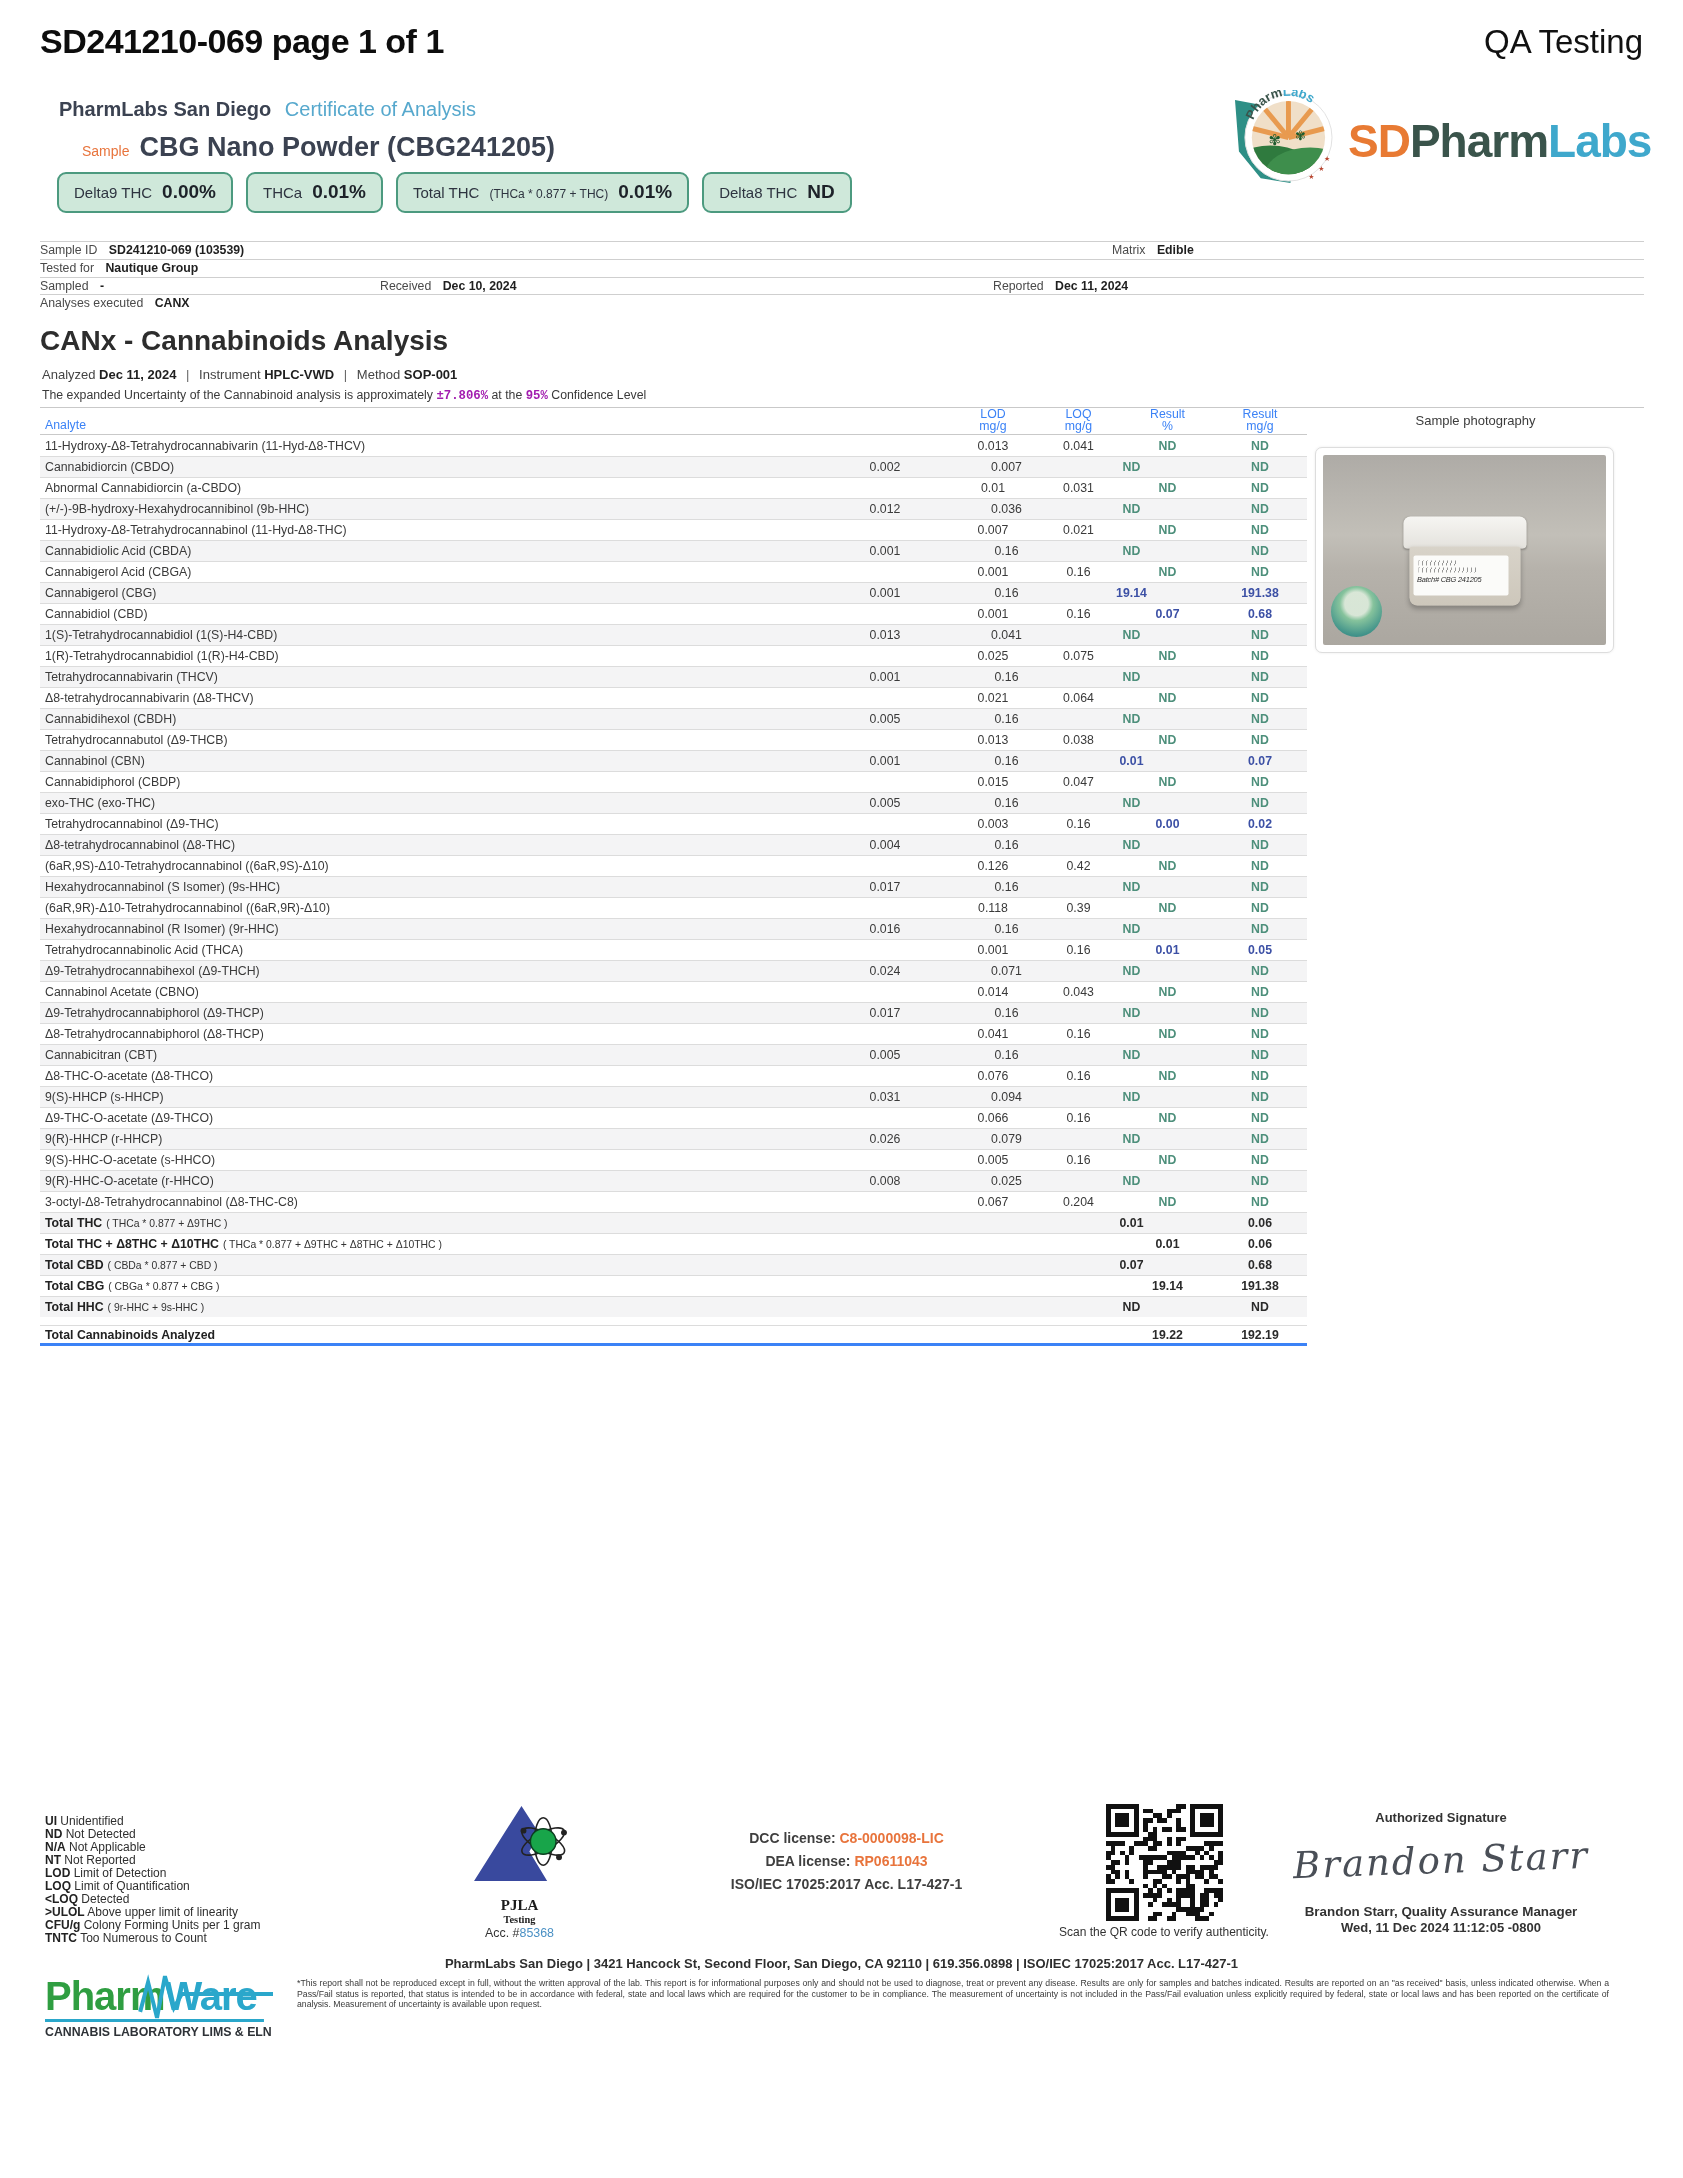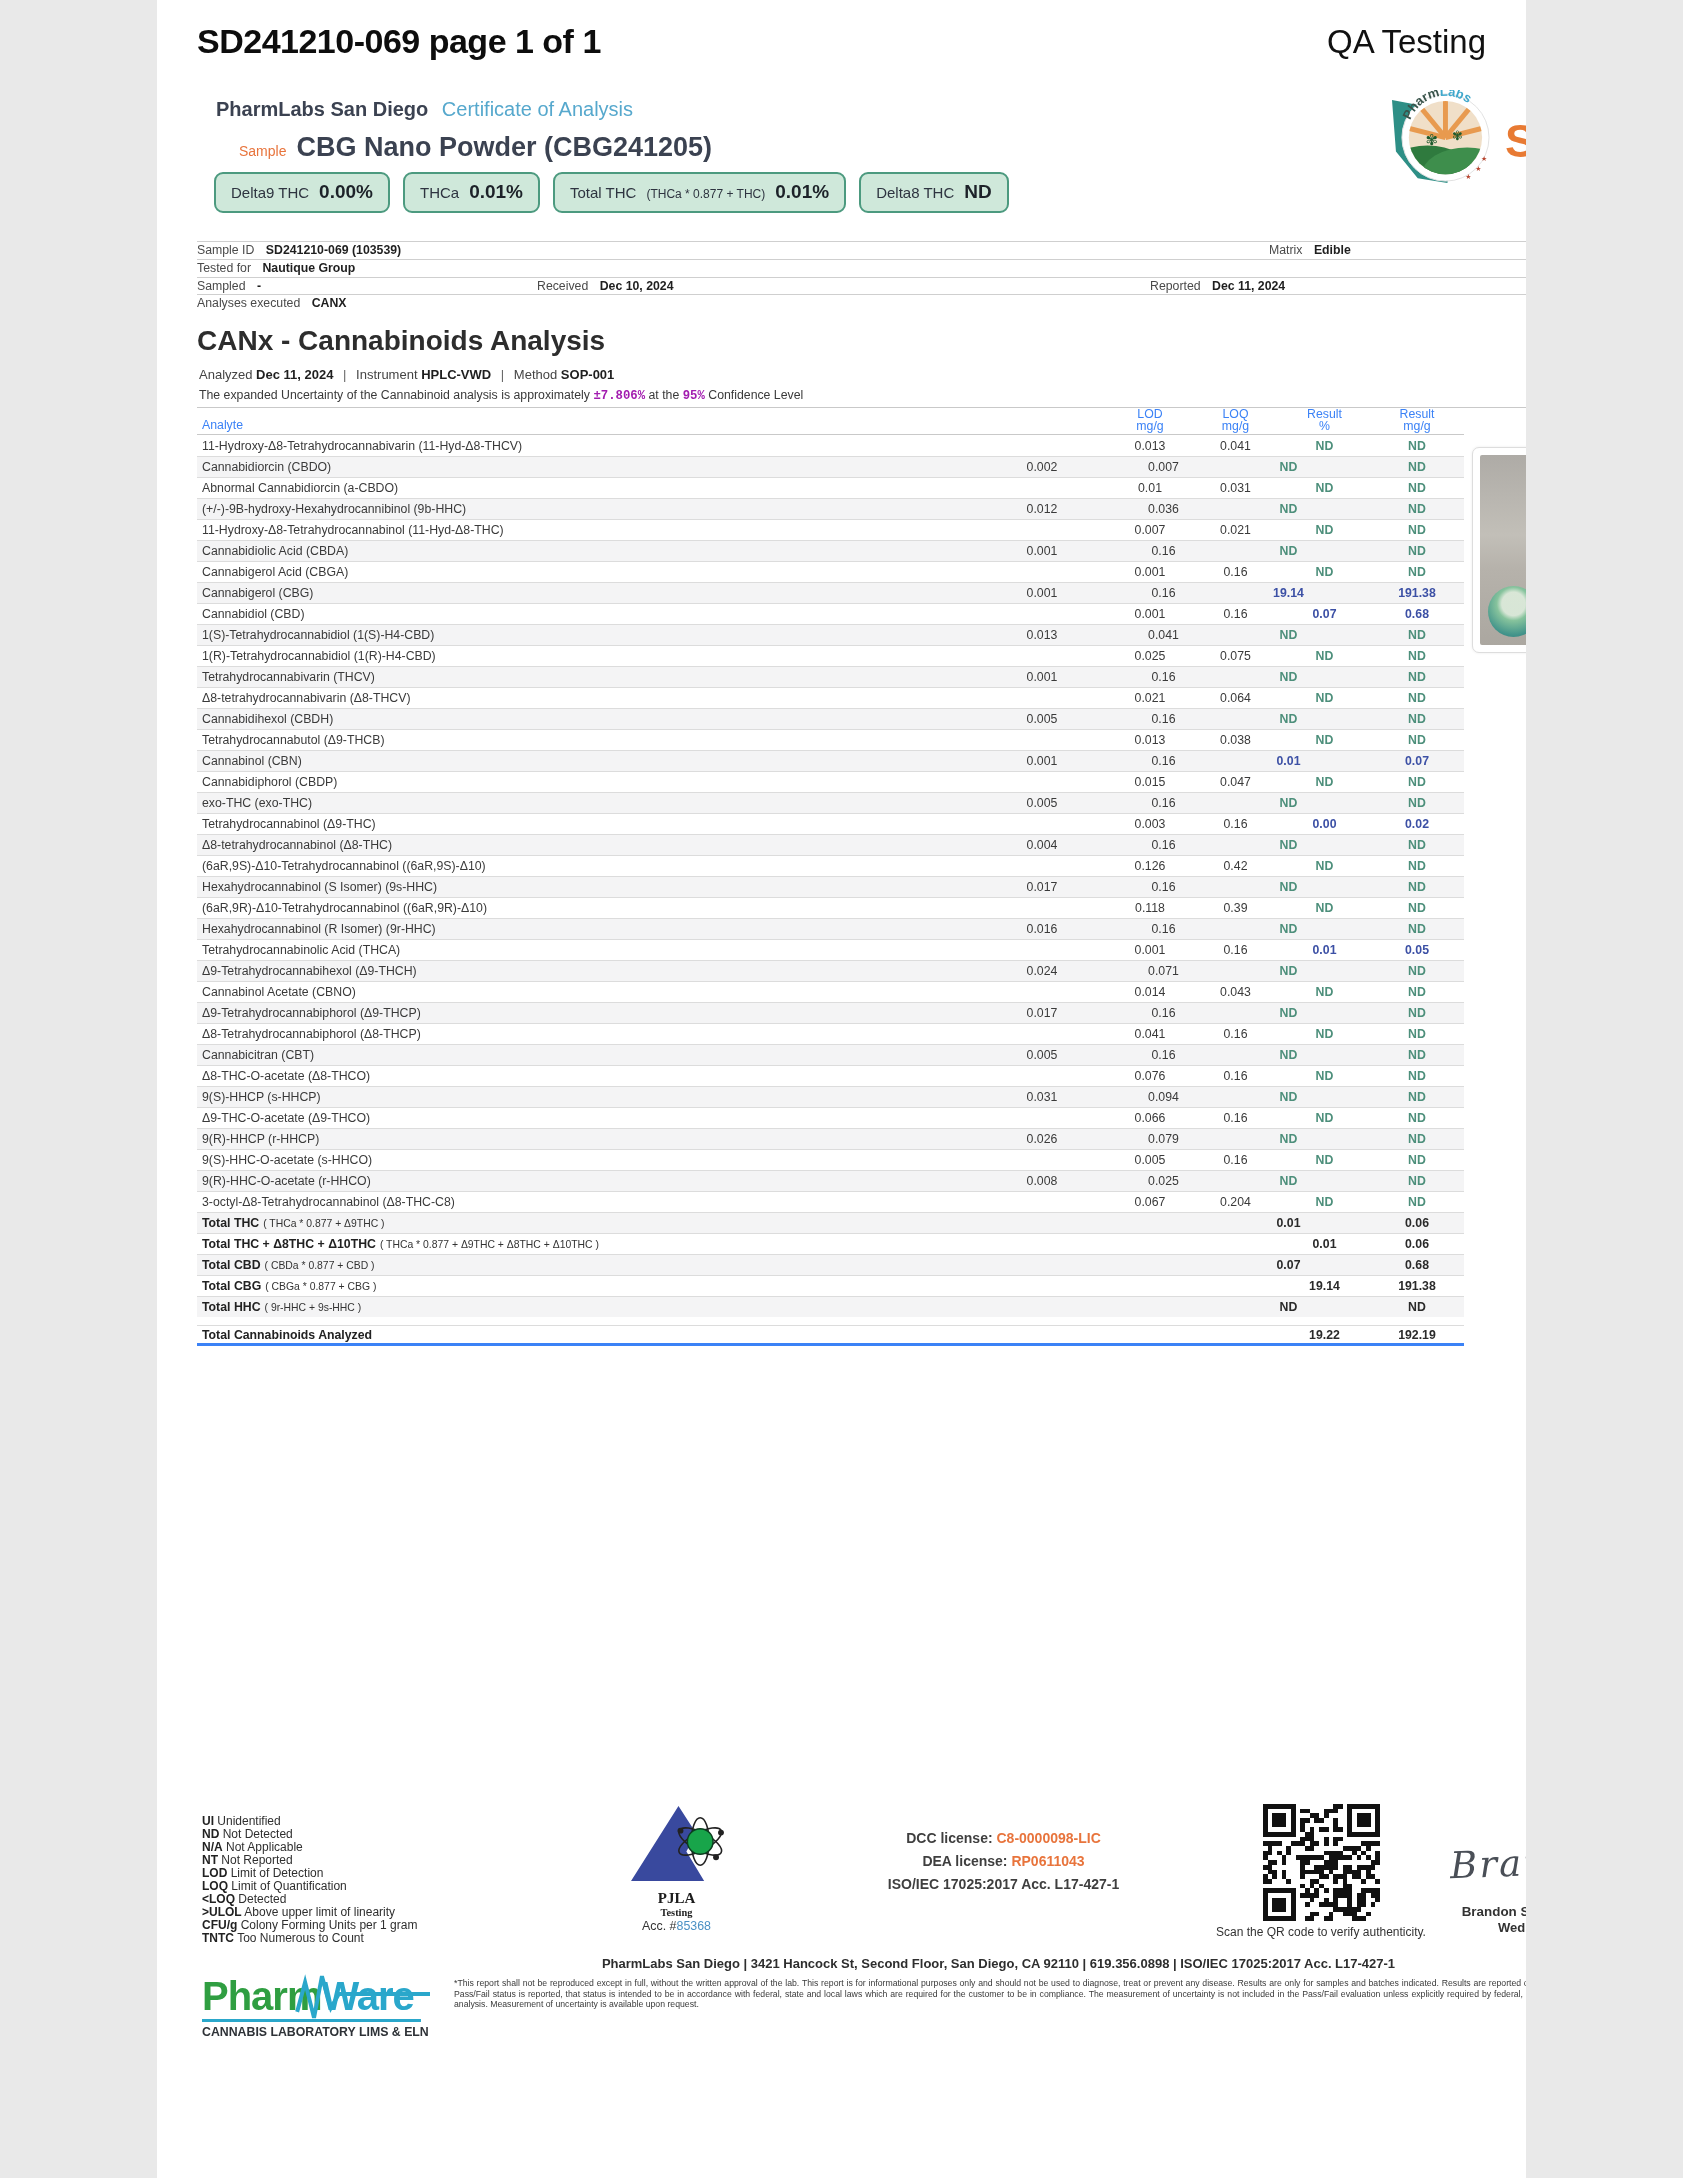--- a/index.html
+++ b/index.html
@@ -1,18 +1,18 @@
 <!DOCTYPE html>
 <html><head>
 <meta charset="utf-8">
 <style>
   * { margin:0; padding:0; box-sizing:border-box; }
   html,body { background:#e9e9e9; }
   .page {
-    position:relative; width:1369px; height:2178px; margin:0 auto;
+    position:relative; width:1683px; height:2178px; margin:0 auto;
     background:#ffffff; font-family:"Liberation Sans", sans-serif; color:#222;
     overflow:hidden;
   }
   
   .title-row { position:absolute; top:22px; left:40px; right:40px; display:flex; justify-content:space-between; align-items:baseline; }
   .doc-id { font-size:34px; font-weight:bold; color:#0d0d0d; letter-spacing:-0.5px; }
   .qa { font-size:33px; color:#111; }
   .lab-line { position:absolute; top:98px; left:59px; font-size:20px; }
   .lab-name { font-weight:bold; color:#3b4251; }
   .cert { color:#56a8cd; margin-left:8px; }
@@ -85,21 +85,21 @@
   .scribble.short { width:45%; }
   .jar-label-text { font-size:7.4px; font-style:italic; color:#2c2c2c; white-space:nowrap; letter-spacing:-0.2px; }
   .watermark { position:absolute; left:8px; bottom:8px; width:51px; height:51px; border-radius:50%;
       background:radial-gradient(circle at 50% 35%, #dff0df 0 28%, #7fc79b 40%, #2e8f86 75%, #256f68 100%); opacity:.85; }
 
   
   .legend { position:absolute; top:1815px; left:45px; font-size:12px; line-height:13px; color:#2f2f2f; }
   .legend b { color:#222; }
 
   .pjla { position:absolute; left:450px; top:1800px; width:139px; text-align:center; }
-  .pjla-name { font-family:"Liberation Serif", serif; font-weight:bold; font-size:15px; color:#1c1c1c; margin-top:1px; }
+  .pjla-name { font-family:"Liberation Serif", serif; font-weight:bold; font-size:15px; color:#1c1c1c; margin-top:8px; }
   .pjla-sub { font-family:"Liberation Serif", serif; font-weight:bold; font-size:10.4px; color:#1c1c1c; }
   .pjla-acc { font-size:12.4px; color:#333; margin-top:1px; }
   .pjla-acc .accnum { color:#4a90c4; }
 
   .licenses { position:absolute; left:693px; top:1827px; width:307px; text-align:center; font-size:14px; line-height:23px; color:#3f3f3f; font-weight:bold; }
   .lic-val { color:#e8743c; }
 
   .qr-wrap { position:absolute; left:1045px; top:1804px; width:238px; text-align:center; }
   .qr-box { width:117px; height:117px; margin:0 auto; }
   .qr-caption { font-size:12px; color:#333; margin-top:0; }

